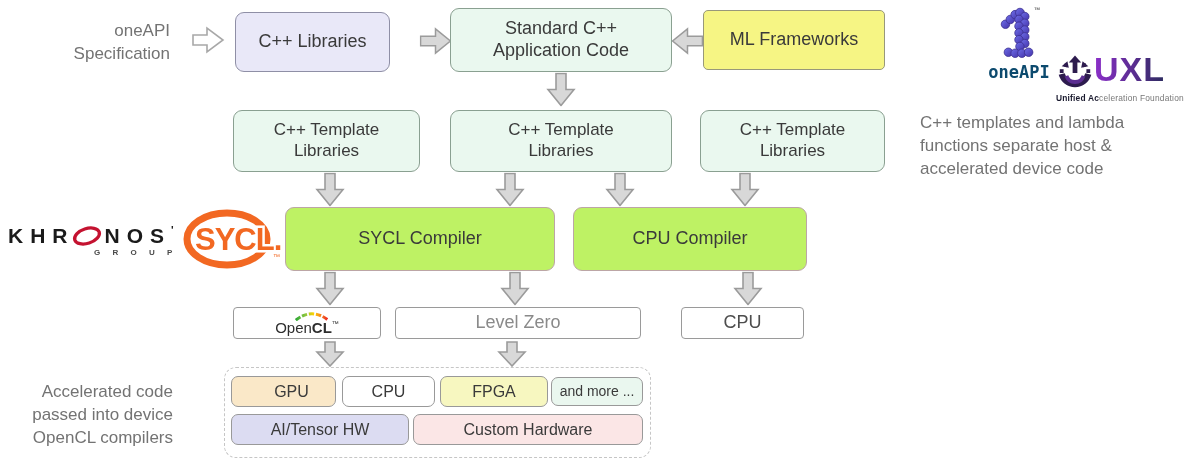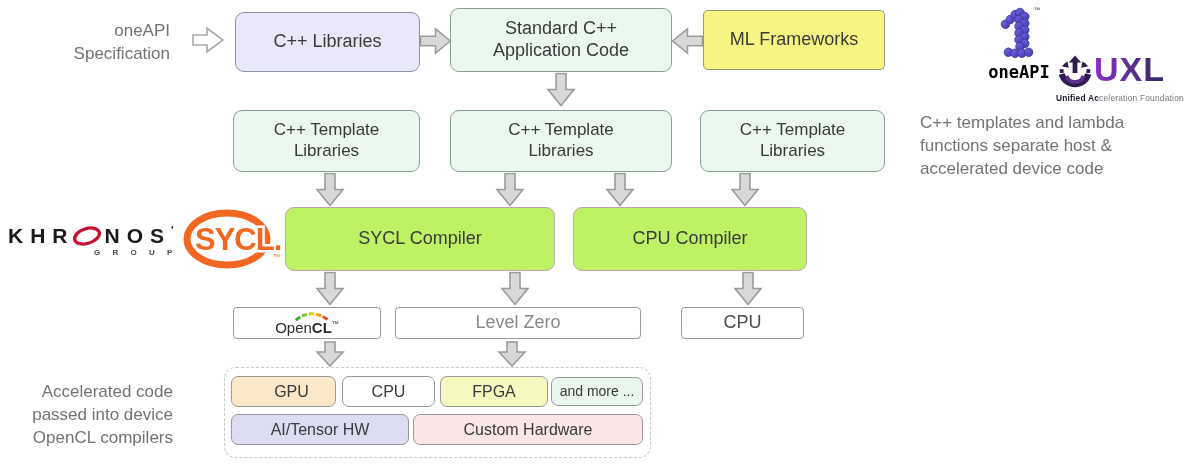--- a/index.html
+++ b/index.html
@@ -41,21 +41,21 @@
     color:#4A4A4A;font-weight:bold;}
   .khronos-tick{font-size:11px;vertical-align:top;letter-spacing:0;line-height:1;
     transform:translateY(-6px);display:inline-block;}
   .sycl-logo{position:absolute;left:183px;top:209px;}
   .opencl-logo{display:flex;flex-direction:column;align-items:center;line-height:1;}
   .opencl-text{font-size:15px;color:#2E2E2E;margin-top:-1px;letter-spacing:0;}
   .opencl-text b{font-weight:bold;}
   .opencl-tm{font-size:7px;vertical-align:top;}
   .oneapi-logo{position:absolute;left:977px;top:4px;width:84px;height:76px;text-align:center;}
   .oneapi-text{font-family:"DejaVu Sans Mono","Liberation Mono",monospace;font-weight:bold;
-    font-size:17px;color:#000000;letter-spacing:0px;margin-top:-2px;}
+    font-size:17px;color:#0c4a6e;letter-spacing:0px;margin-top:-2px;}
   .uxl-logo{position:absolute;left:1056px;top:27px;width:132px;margin-top:27px;}
   .uxl-top{display:flex;align-items:flex-start;}
   .uxl-text{font-size:34px;font-weight:800;line-height:0.9;letter-spacing:1px;
     background:linear-gradient(90deg,#8B2FC9 0%,#5B2D91 55%,#2B2B5E 100%);
     -webkit-background-clip:text;background-clip:text;color:transparent;}
   .uxl-sub{font-size:8.4px;color:#777;margin-top:1px;white-space:nowrap;letter-spacing:0.2px;}
   .uxl-sub b{color:#1A1A2E;}
 </style>
 </head>
 <body>
@@ -78,21 +78,21 @@
         </symbol>
     </defs>
   </svg>
 
   <div class="note" style="left:55px;top:20px;width:115px;text-align:right;">oneAPI Specification</div>
 
   <svg class="arrow-outline" style="left:191px;top:26px;" width="36" height="30" viewBox="0 0 34 30">
     <path d="M1 9 H15 V2 L31 14 L15 26 V19 H1 Z"></path>
   </svg>
 
-  <div class="box lavender" style="left:235px;top:12px;width:185px;height:60px;">
+  <div class="box lavender" style="left:235px;top:12px;width:155px;height:60px;">
     <span>C++ Libraries</span>
   </div>
 
   <svg class="arrow" style="left:419px;top:27px;" width="33" height="28" viewBox="0 0 34 30">
       <use href="#sym-arrow-right"></use>
     </svg>
 
   <div class="box green" style="left:450px;top:8px;width:222px;height:64px;">
     <span style="max-width:170px;">Standard C++ Application Code</span>
   </div>

